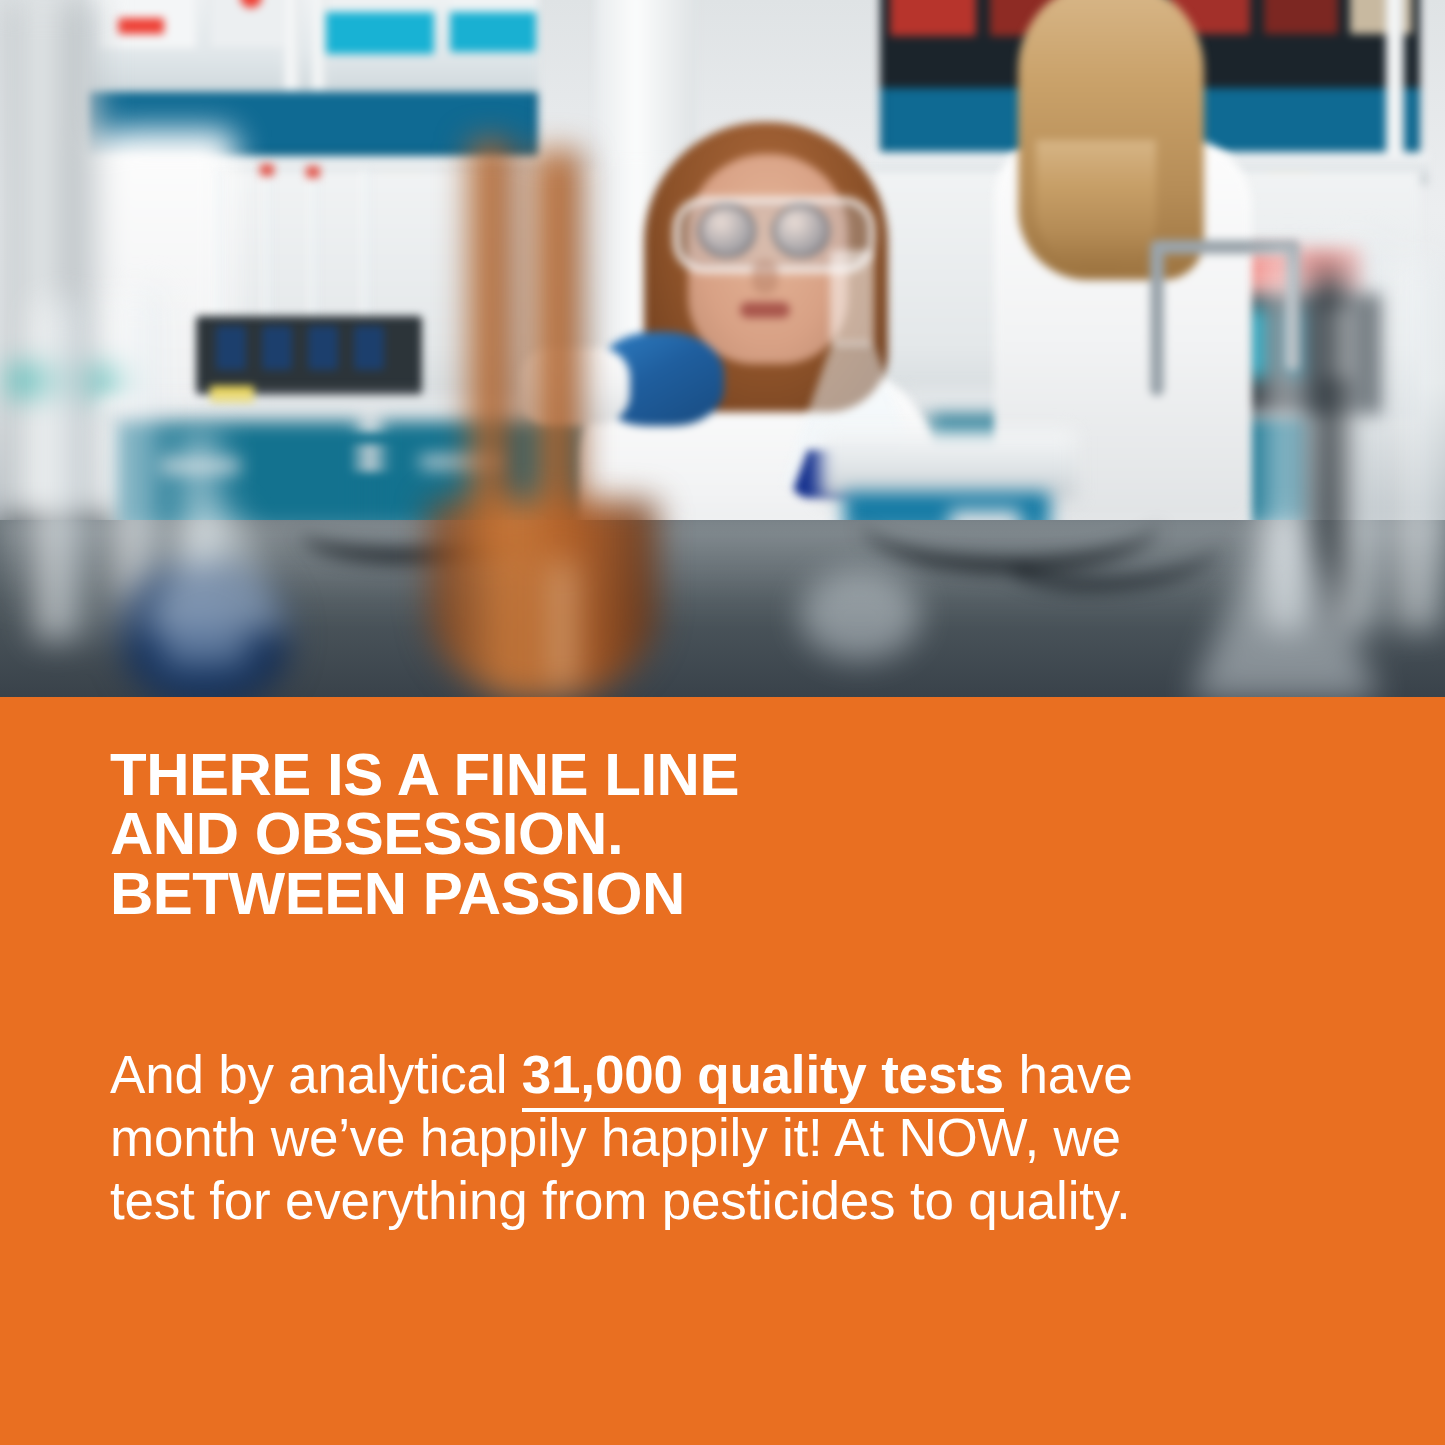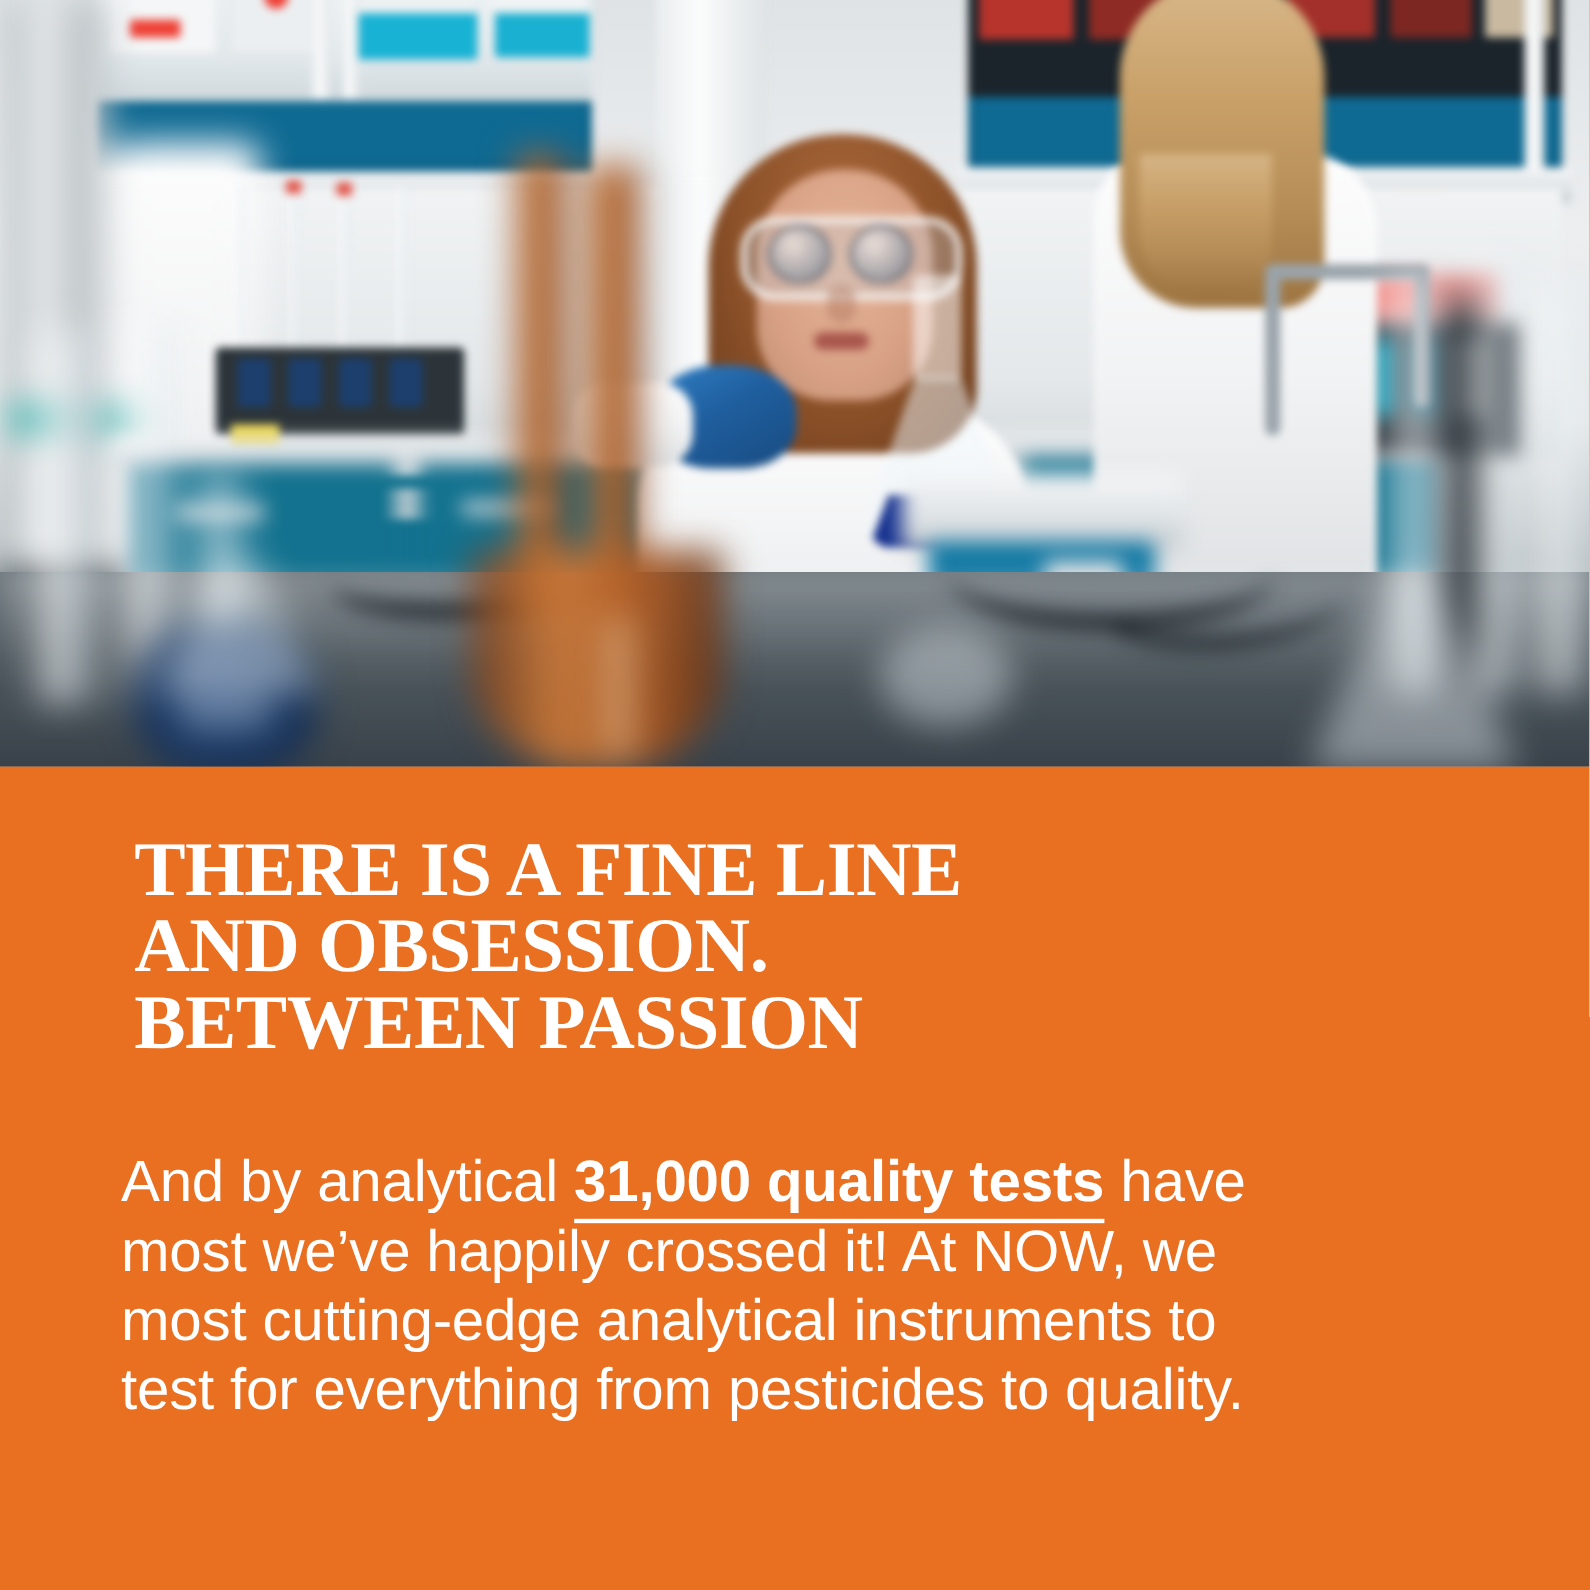--- a/index.html
+++ b/index.html
@@ -144,25 +144,25 @@
     top: 697px;
     width: 1445px;
     height: 748px;
     background: #e96f21;
   }
   #headline {
     position: absolute;
     left: 110px;
     top: 48px;
     width: 1220px;
-    margin: 12px;
+    margin: 0;
     color: #ffffff;
-    font-family: Liberation Serif, serif;
+    font-family: Liberation Sans, sans-serif;
     font-weight: 700;
-    font-size: 70px;
+    font-size: 60px;
     line-height: 0.99;
     letter-spacing: -0.5px;
     text-transform: uppercase;
     -webkit-font-smoothing: antialiased;
   }
   #headline .hl-line { display: block; white-space: nowrap; }
 
   #body-copy {
     position: absolute;
     left: 110px;
@@ -364,20 +364,19 @@
   <div id="text-panel">
 
     <h1 id="headline">
       <span class="hl-line">THERE IS A FINE LINE</span>
       <span class="hl-line">AND OBSESSION.</span>
       <span class="hl-line">BETWEEN PASSION</span>
     </h1>
 
     <p id="body-copy">
       <span class="bc-line"><span>And by analytical </span><span class="emph">31,000 quality tests</span><span> have</span></span>
-      <span class="bc-line">most we’ve happily crossed it! At NOW, we</span>
-      <span class="bc-line">most cutting-edge analytical instruments to</span>
+      <span class="bc-line">month we’ve happily happily it! At NOW, we</span>
       <span class="bc-line">test for everything from pesticides to quality.</span>
     </p>
 
   </div>
 
 </div>
 
 </body></html>

